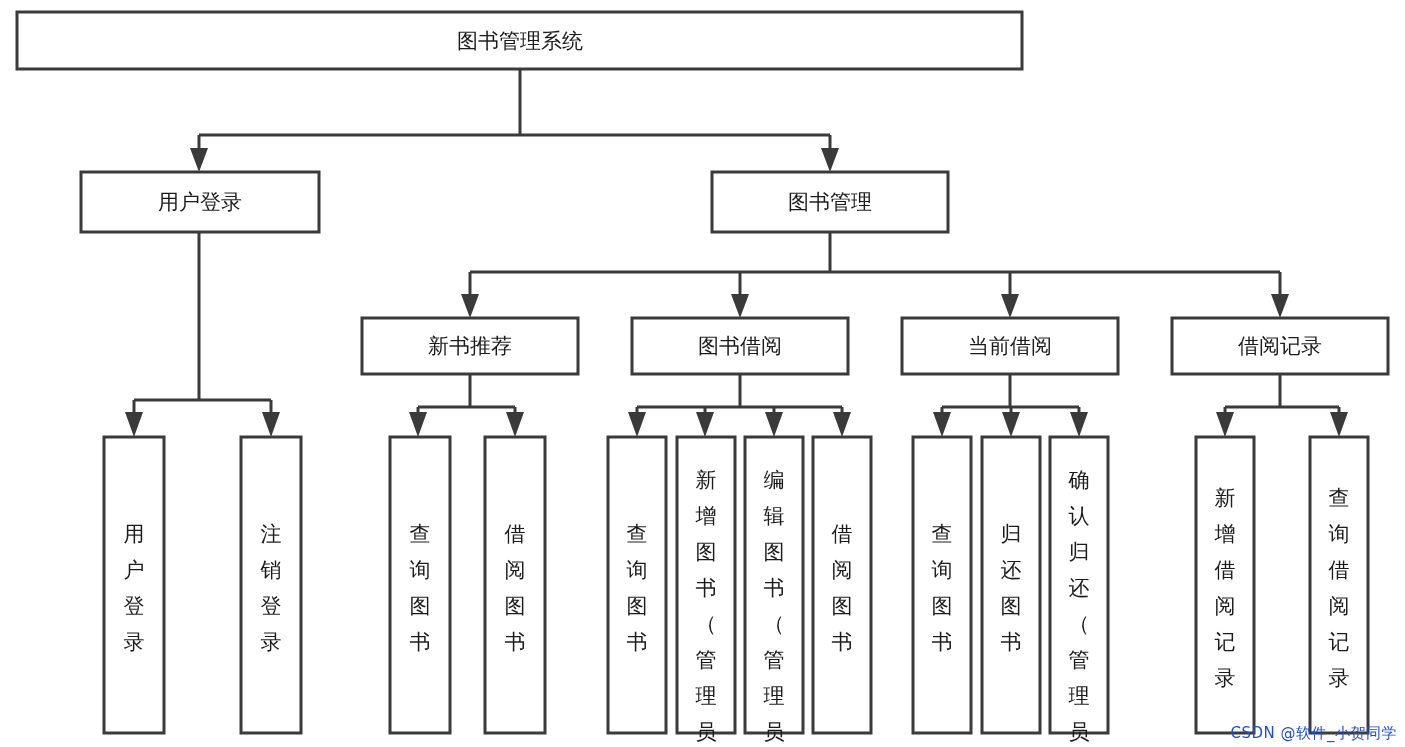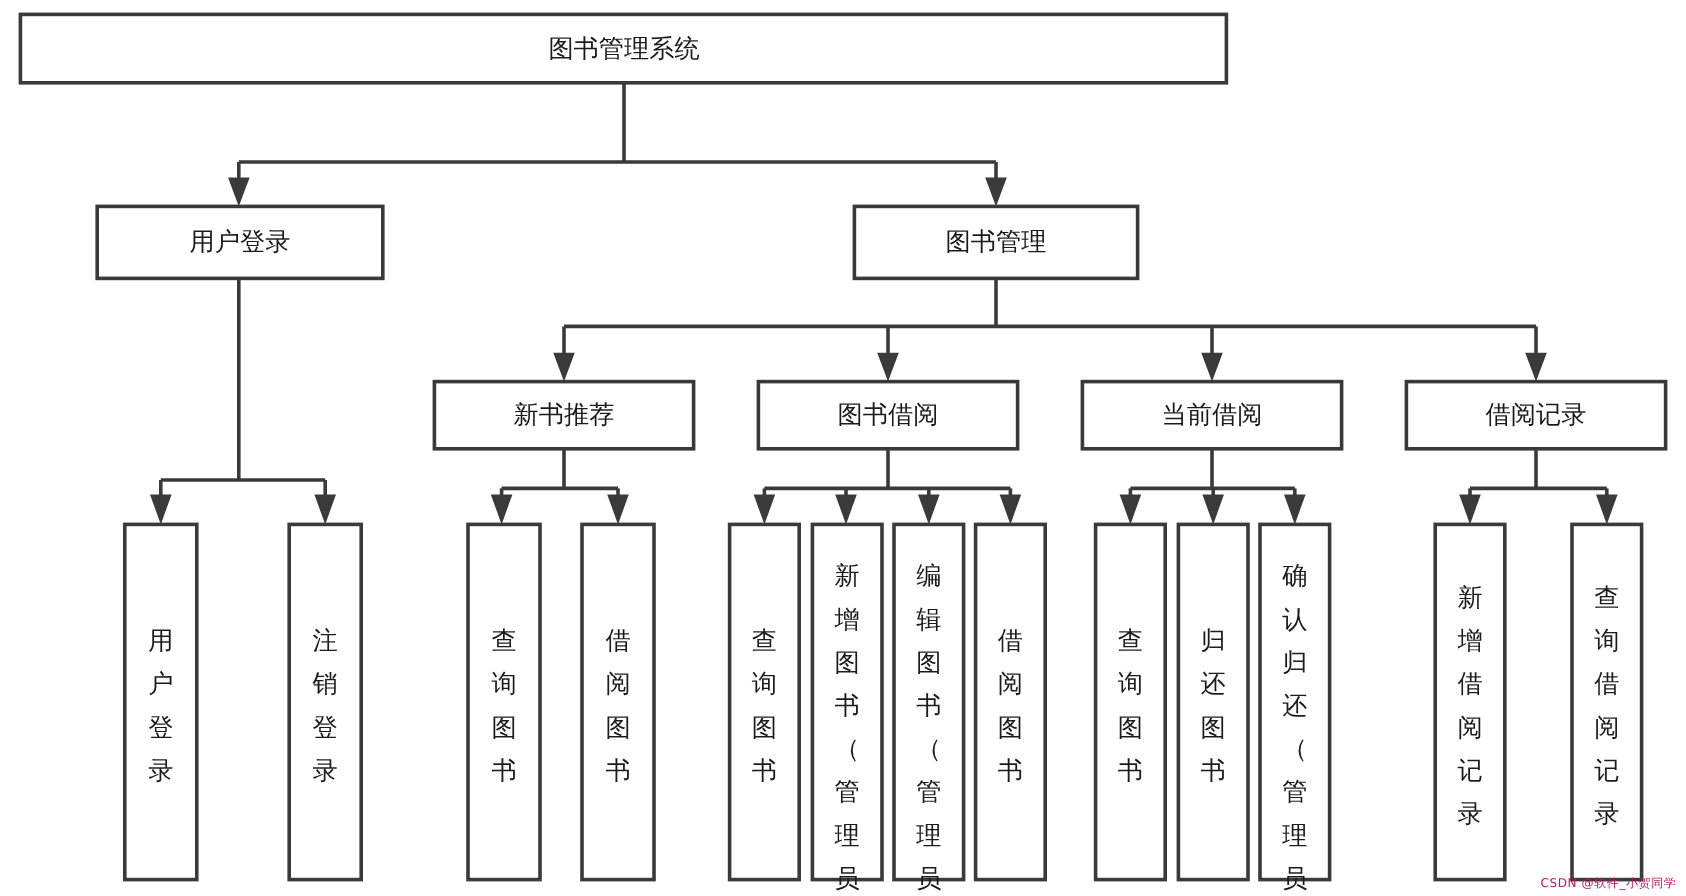--- a/index.html
+++ b/index.html
@@ -56,22 +56,22 @@
     font-family: "DejaVu Sans", "Liberation Sans", sans-serif;
     font-size: 21px;
     fill: #1b1b1b;
     text-anchor: middle;
   }
   .watermark {
     position: absolute;
     right: 8px;
     bottom: 4px;
     font-family: "DejaVu Sans", "Liberation Sans", sans-serif;
-    font-size: 10px;
-    color: #be185d;
+    font-size: 15px;
+    color: #1d4ed8;
     white-space: nowrap;
     letter-spacing: 0.5px;
     pointer-events: none;
     margin-left: 40px;
   }
 </style>
 </head>
 <body>
 
 <div id="diagram-root">

